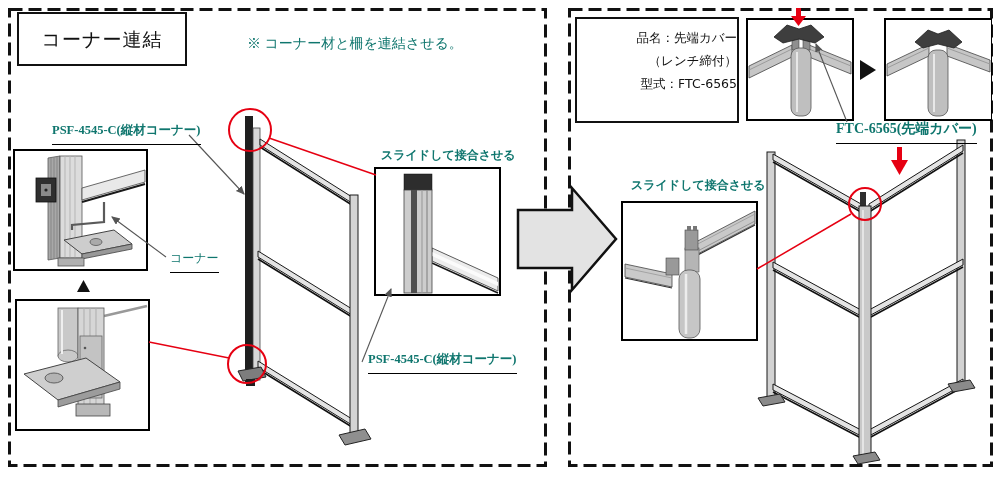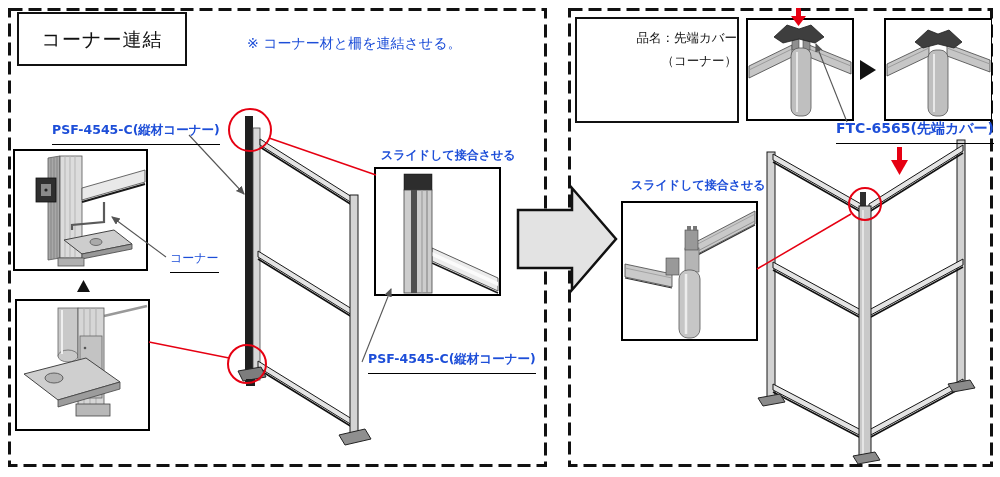--- a/index.html
+++ b/index.html
@@ -2,21 +2,21 @@
 <html><head>
 <meta charset="utf-8">
 <style>
   html,body{margin:0;padding:0;background:#fff;}
   #stage{position:relative;width:1000px;height:477px;background:#fff;overflow:hidden;
          font-family:"DejaVu Sans","Liberation Sans",sans-serif;color:#111;}
   .panel{position:absolute;top:8px;height:458px;}
   #left-panel{left:8px;width:538px;}
   #right-panel{left:568px;width:424px;}
   .panel svg{position:absolute;left:0;top:0;}
-  .lbl{position:absolute;white-space:nowrap;color:#1d4ed8;}
+  .lbl{position:absolute;white-space:nowrap;color:#0f766e;font-family:Liberation Serif, serif;}
   .ub{border-bottom:1.3px solid #000;padding-bottom:7px;}
   #title-box{position:absolute;left:9px;top:4px;width:166px;height:50px;
              border:2.5px solid #111;text-align:center;line-height:50px;
              font-size:19px;letter-spacing:1px;background:#fff;}
   #note{left:239px;top:27px;font-size:14px;}
   #psf-top{left:44px;top:114px;font-size:12.5px;font-weight:bold;}
   #wrench-lbl{left:162px;top:242px;font-size:12px;}
   #slide-left{left:373px;top:139px;font-size:12px;font-weight:bold;}
   #psf-bottom{left:360px;top:343px;font-size:12.5px;font-weight:bold;}
   #info-box{position:absolute;left:7px;top:9px;width:164px;height:106px;
@@ -223,21 +223,22 @@
         <circle cx="297" cy="196" r="16" fill="none" stroke="#e60012" stroke-width="2"></circle>
         <rect x="329" y="139" width="5" height="15" fill="#e60012"></rect>
         <polygon points="323,152 340,152 331.5,167" fill="#e60012"></polygon>
       </g>
 
       <line x1="279" y1="114" x2="248" y2="36" stroke="#555" stroke-width="1.1" marker-end="url(#gaR)"></line>
     </svg>
 
     <div id="info-box">
       <div>品名：先端カバー</div>
-      <div class="indent">（コーナー）</div>
+      <div class="indent">（レンチ締付）</div>
+      <div>型式：FTC-6565</div>
     </div>
     <div id="ftc-lbl" class="lbl"><span class="ub">FTC-6565(先端カバー)</span></div>
     <div id="slide-right" class="lbl">スライドして接合させる</div>
   </div>
 
   <svg id="big-arrow-svg" width="104" height="122">
     <polygon points="2,32 56,32 56,10 100,61 56,112 56,90 2,90" fill="#e3e3e3" stroke="#111" stroke-width="2.5"></polygon>
   </svg>
 
 </div>

